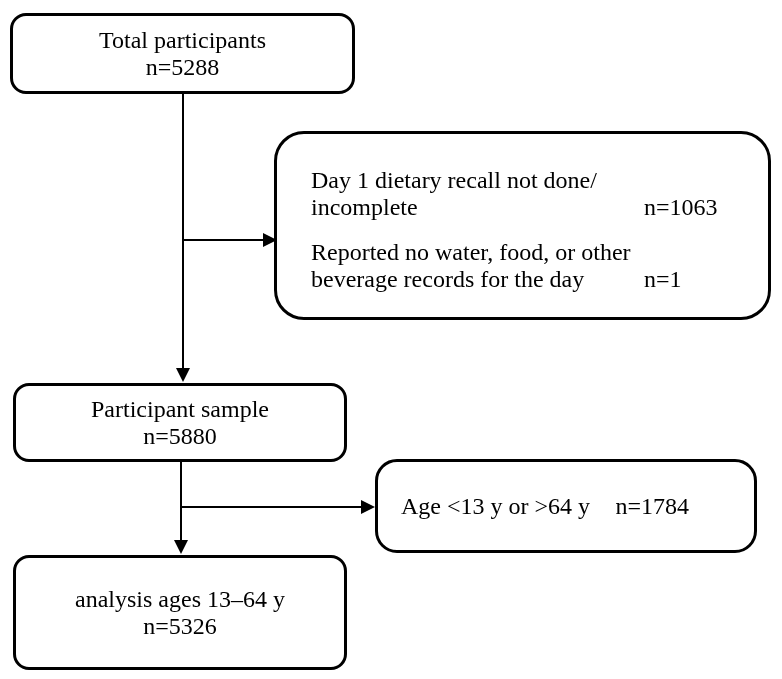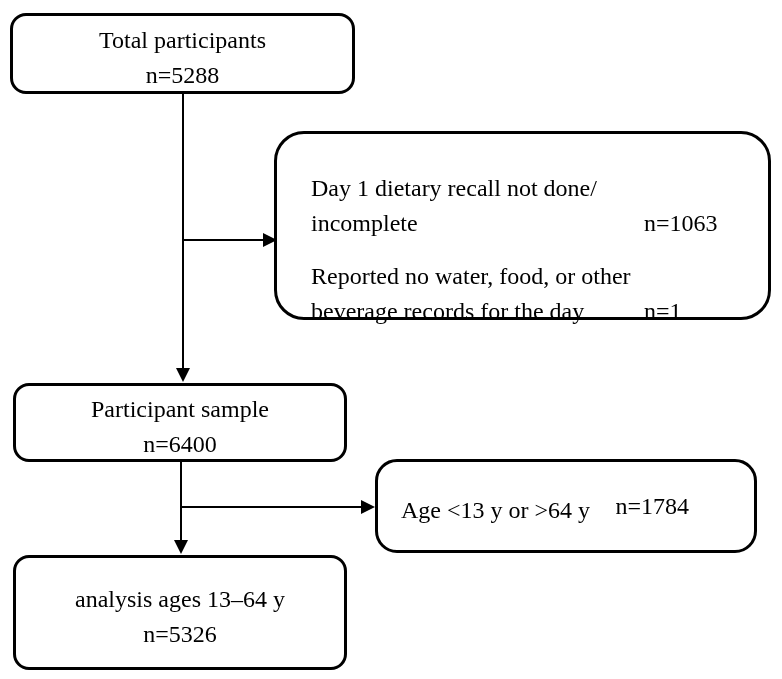--- a/index.html
+++ b/index.html
@@ -63,21 +63,21 @@
   .excl-entry .entry-count { margin-left: 8px; white-space: nowrap; }
   .entry-gap { margin-bottom: 18px; }
   .box-excl-age {
     left: 375px; top: 459px; width: 382px; height: 94px;
     border-radius: 22px;
     display: flex;
     align-items: center;
     padding: 0 65px 0 23px;
   }
   .box-excl-age .age-count { margin-left: auto; white-space: nowrap; }
-  .txt { white-space: nowrap; margin-top: 8px; }
+  .txt { white-space: nowrap; }
 </style>
 </head>
 <body>
 
 <div class="figure">
 
   <svg class="connectors" viewBox="0 0 782 679" xmlns="http://www.w3.org/2000/svg">
 
     <line x1="183" y1="94" x2="183" y2="369"></line>
     <polygon points="176,368 190,368 183,382"></polygon>
@@ -109,21 +109,21 @@
       <div class="entry-label">
         <div class="txt">Reported no water, food, or other</div>
         <div class="txt">beverage records for the day</div>
       </div>
       <div class="entry-count">n=1</div>
     </div>
   </div>
 
   <div class="box box-centered box-sample">
     <div class="txt">Participant sample</div>
-    <div class="txt">n=6400</div>
+    <div class="txt">n=5880</div>
   </div>
 
   <div class="box box-excl-age">
     <div class="txt">Age &lt;13 y or &gt;64 y</div>
     <div class="age-count">n=1784</div>
   </div>
 
   <div class="box box-centered box-final">
     <div class="txt">analysis ages 13–64 y</div>
     <div class="txt">n=5326</div>

